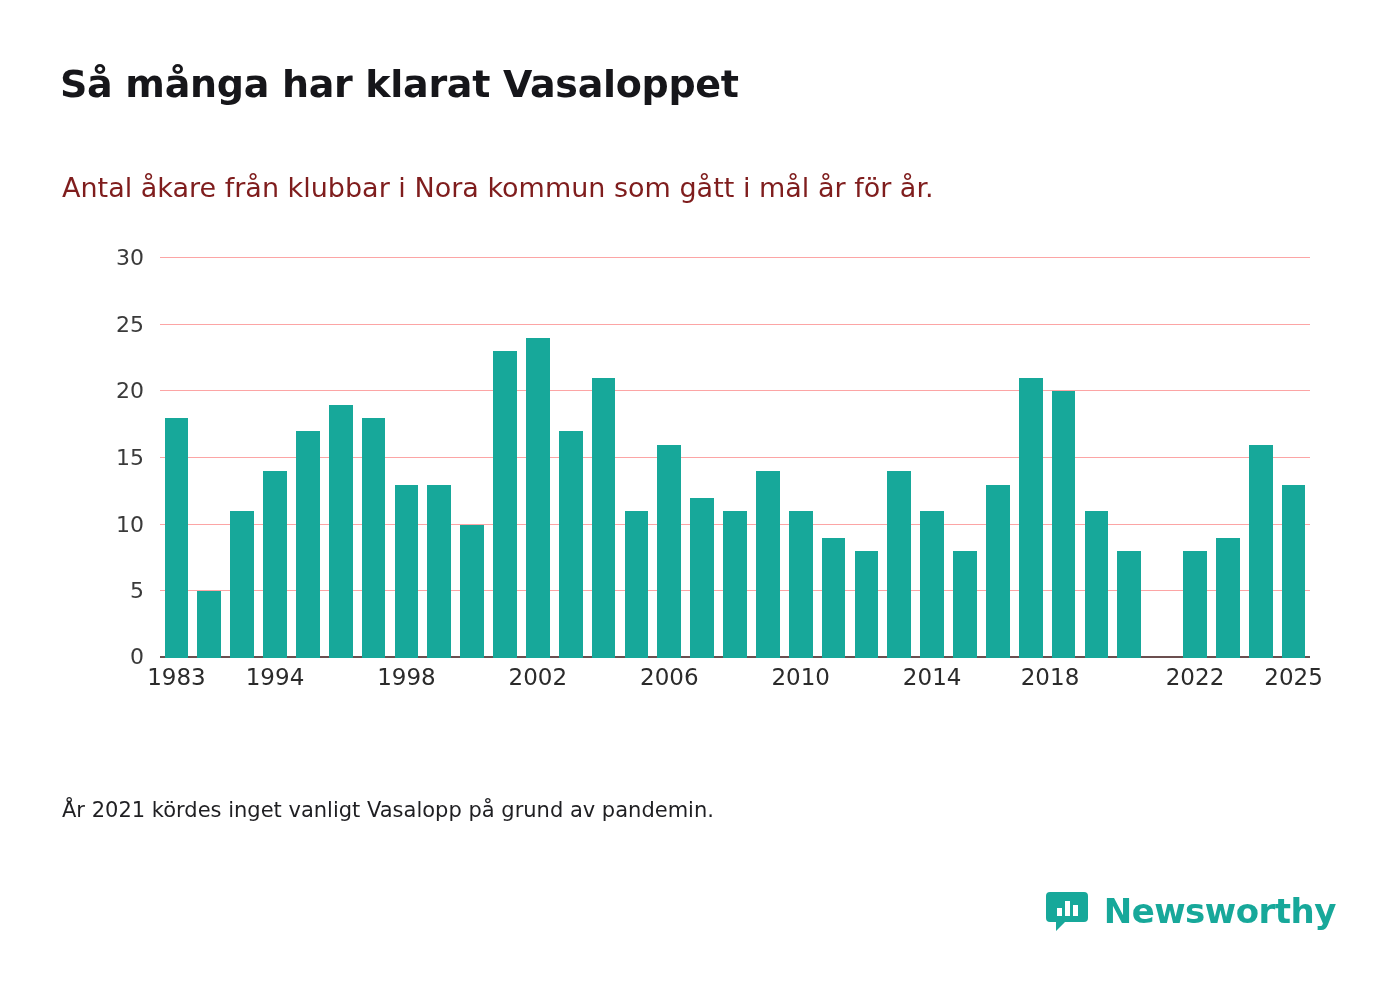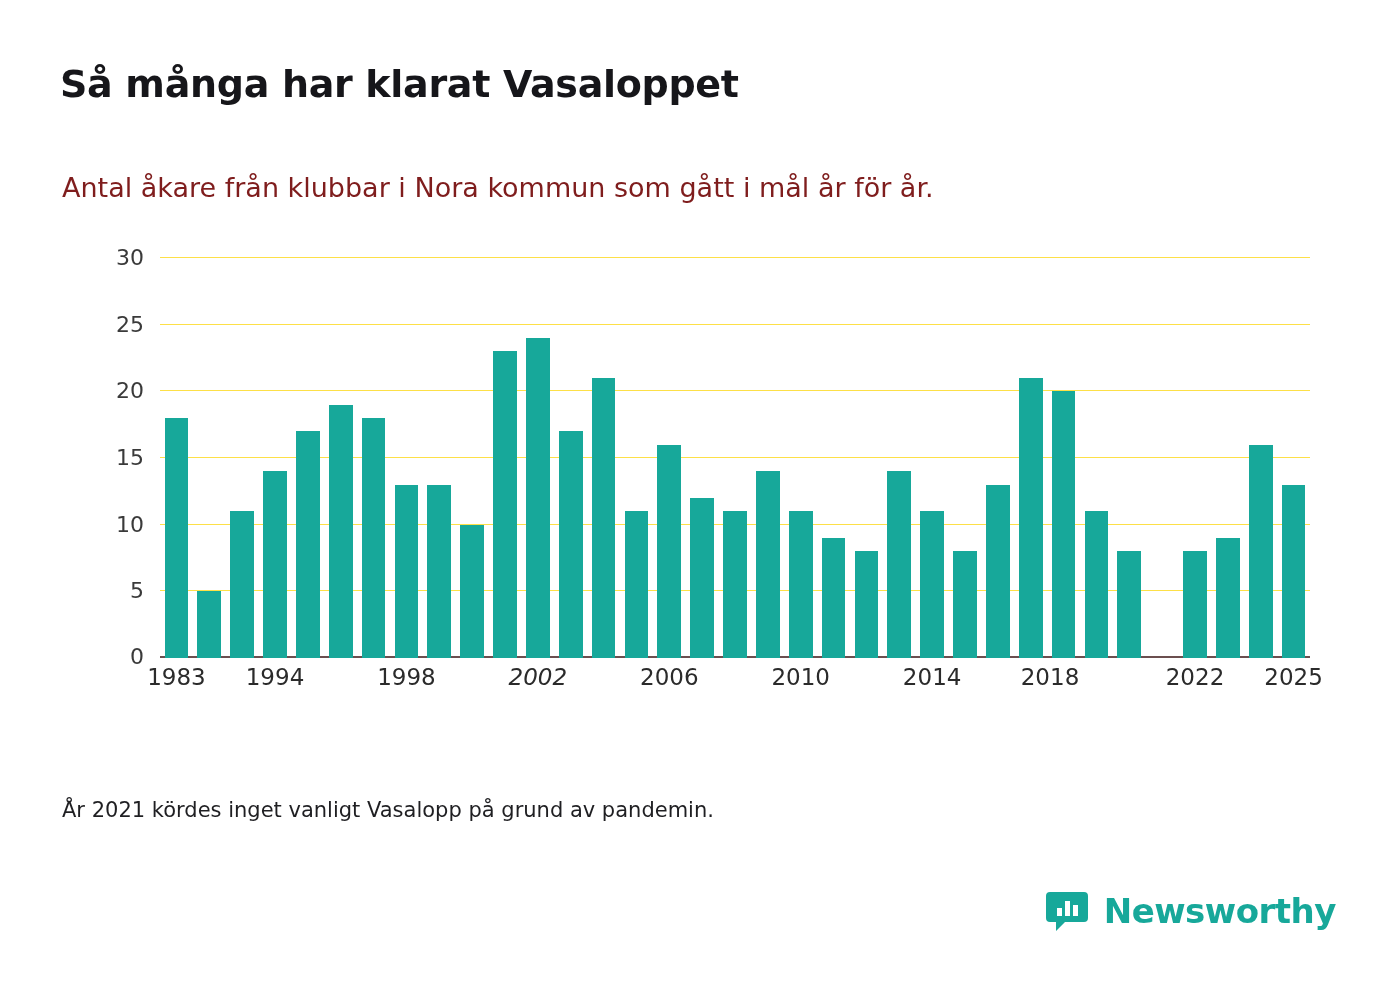--- a/index.html
+++ b/index.html
@@ -54,21 +54,21 @@
     left: 100px;          
     top: 18px;
     right: 0;
     bottom: 42px;         
   }
   .gridline {
     position: absolute;
     left: 0;
     right: 0;
     height: 1px;
-    background: #fde047;
+    background: #fca5a5;
   }
   .gridline.baseline {
     background: #6b4f4f;
     height: 2px;
   }
   .ylabel {
     position: absolute;
     right: 100%;
     margin-right: 16px;
     transform: translateY(-50%);
@@ -200,21 +200,21 @@
           <div class="bar" title="2020: 8" style="height: 106.667px; width: 23.6571px; left: 957.457px; background: rgb(23, 168, 154);"></div>
           <div class="bar" title="2022: 8" style="height: 106.667px; width: 23.6571px; left: 1023.17px; background: rgb(23, 168, 154);"></div>
           <div class="bar" title="2023: 9" style="height: 120px; width: 23.6571px; left: 1056.03px; background: rgb(23, 168, 154);"></div>
           <div class="bar" title="2024: 16" style="height: 213.333px; width: 23.6571px; left: 1088.89px; background: rgb(23, 168, 154);"></div>
           <div class="bar" title="2025: 13" style="height: 173.333px; width: 23.6571px; left: 1121.74px; background: rgb(23, 168, 154);"></div>
         </div>
       <div class="xlabels">
           <span class="xlabel" style="left: 16.4286px;">1983</span>
           <span class="xlabel" style="left: 115px;">1994</span>
           <span class="xlabel" style="left: 246.429px;">1998</span>
-          <span class="xlabel" style="left: 377.857px; font-style: italic;">2002</span>
+          <span class="xlabel" style="left: 377.857px;">2002</span>
           <span class="xlabel" style="left: 509.286px;">2006</span>
           <span class="xlabel" style="left: 640.714px;">2010</span>
           <span class="xlabel" style="left: 772.143px;">2014</span>
           <span class="xlabel" style="left: 880px; margin-left: 10px;">2018</span>
           <span class="xlabel" style="left: 1035px;">2022</span>
           <span class="xlabel" style="left: 1133.57px;">2025</span>
         </div>
     </div>
   </div>
 

